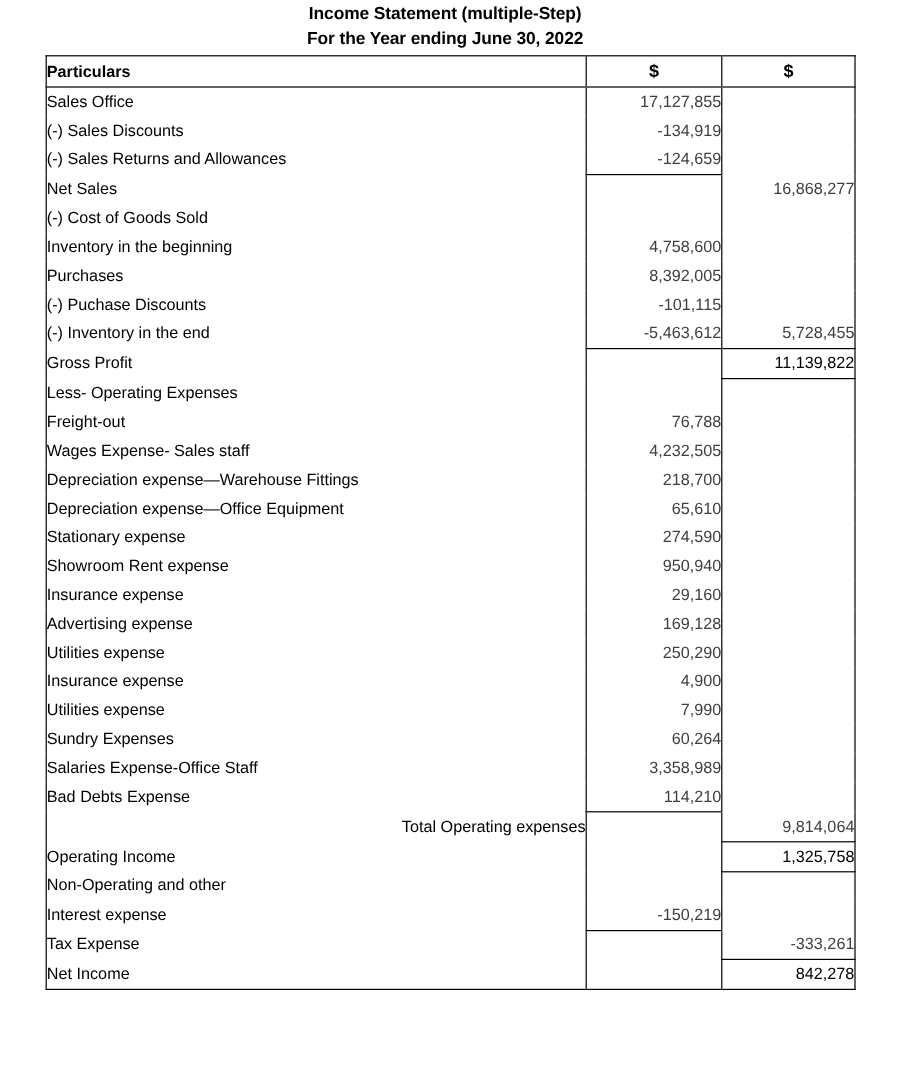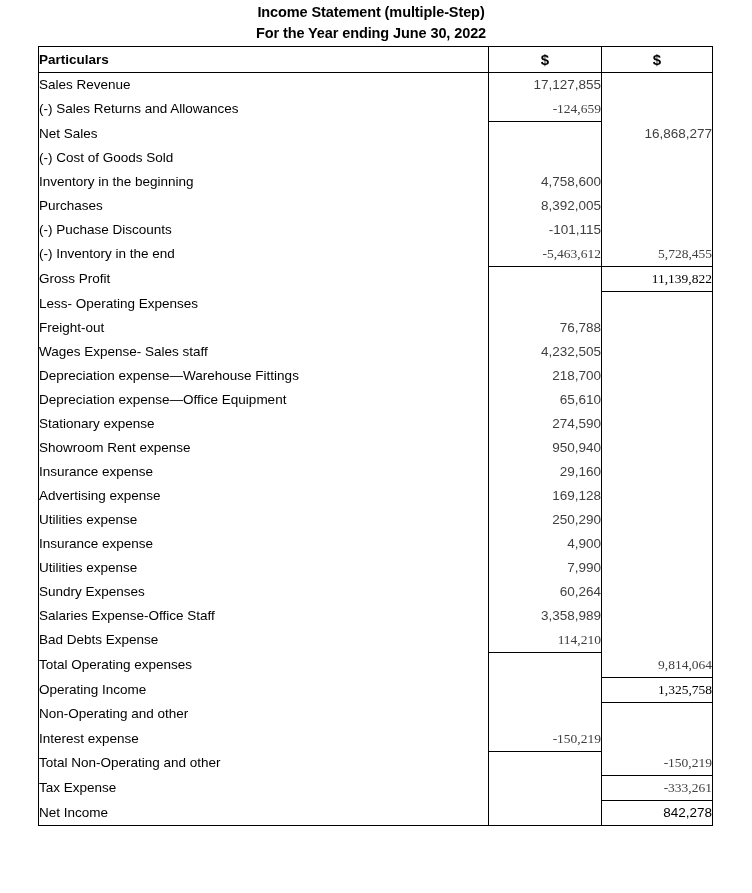--- a/index.html
+++ b/index.html
@@ -87,28 +87,28 @@
   }
   tr.hdr td.cell-num {
     text-align: center;
     padding-right: 0;
     font-size: 15px;
   }
 
   .bold { font-weight: bold; color: #000; }
   .indent { padding-left: 85px; }
   .right-label {
-    text-align: left;
+    text-align: right;
     padding-right: 6px;
     font-weight: bold;
     color: #000;
   }
 
   
-  .bb { border-bottom: 1.4px solid #000; font-family: Liberation Serif, serif; }
+  .bb { border-bottom: 1.4px solid #000; }
 
   tr.last td {
     border-bottom: 1.4px solid #000;
   }
   
   tr.last td.cell-num.colb {
     box-shadow: 0 1.4px 0 0 #000;
   }
 </style>
 </head>
@@ -129,22 +129,27 @@
     </colgroup>
     <thead>
       <tr class="hdr">
         <td class="cell-part">Particulars</td>
         <td class="cell-num">$</td>
         <td class="cell-num cell-b">$</td>
       </tr>
     </thead>
     <tbody id="stmt-body">
         <tr>
-          <td class="cell-part bold">Sales Revenue</td>
+          <td class="cell-part bold">Sales Office</td>
           <td class="cell-num cola">17,127,855</td>
+          <td class="cell-num cell-b colb"></td>
+        </tr>
+        <tr>
+          <td class="cell-part">(-) Sales Discounts</td>
+          <td class="cell-num cola">-134,919</td>
           <td class="cell-num cell-b colb"></td>
         </tr>
         <tr>
           <td class="cell-part">(-) Sales Returns and Allowances</td>
           <td class="cell-num cola bb">-124,659</td>
           <td class="cell-num cell-b colb"></td>
         </tr>
         <tr>
           <td class="cell-part bold">Net Sales</td>
           <td class="cell-num cola"></td>
@@ -269,25 +274,20 @@
           <td class="cell-part bold">Non-Operating and other</td>
           <td class="cell-num cola"></td>
           <td class="cell-num cell-b colb"></td>
         </tr>
         <tr>
           <td class="cell-part indent">Interest expense</td>
           <td class="cell-num cola bb">-150,219</td>
           <td class="cell-num cell-b colb"></td>
         </tr>
         <tr>
-          <td class="cell-part right-label">Total Non-Operating and other</td>
-          <td class="cell-num cola"></td>
-          <td class="cell-num cell-b colb bb">-150,219</td>
-        </tr>
-        <tr>
           <td class="cell-part bold">Tax Expense</td>
           <td class="cell-num cola"></td>
           <td class="cell-num cell-b colb bb">-333,261</td>
         </tr>
         <tr class="last">
           <td class="cell-part bold">Net Income</td>
           <td class="cell-num cola"></td>
           <td class="cell-num cell-b colb bold">842,278</td>
         </tr>
       </tbody>

